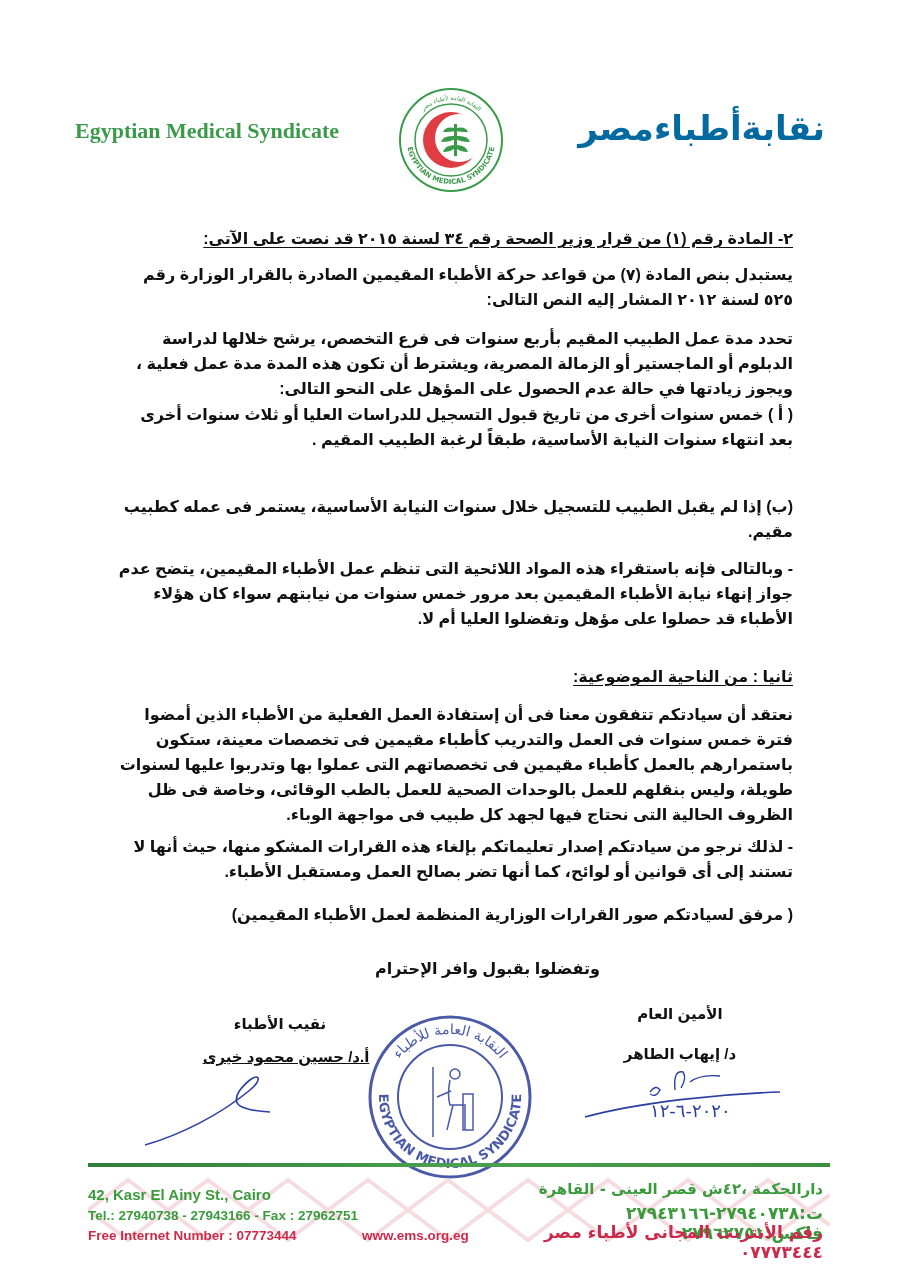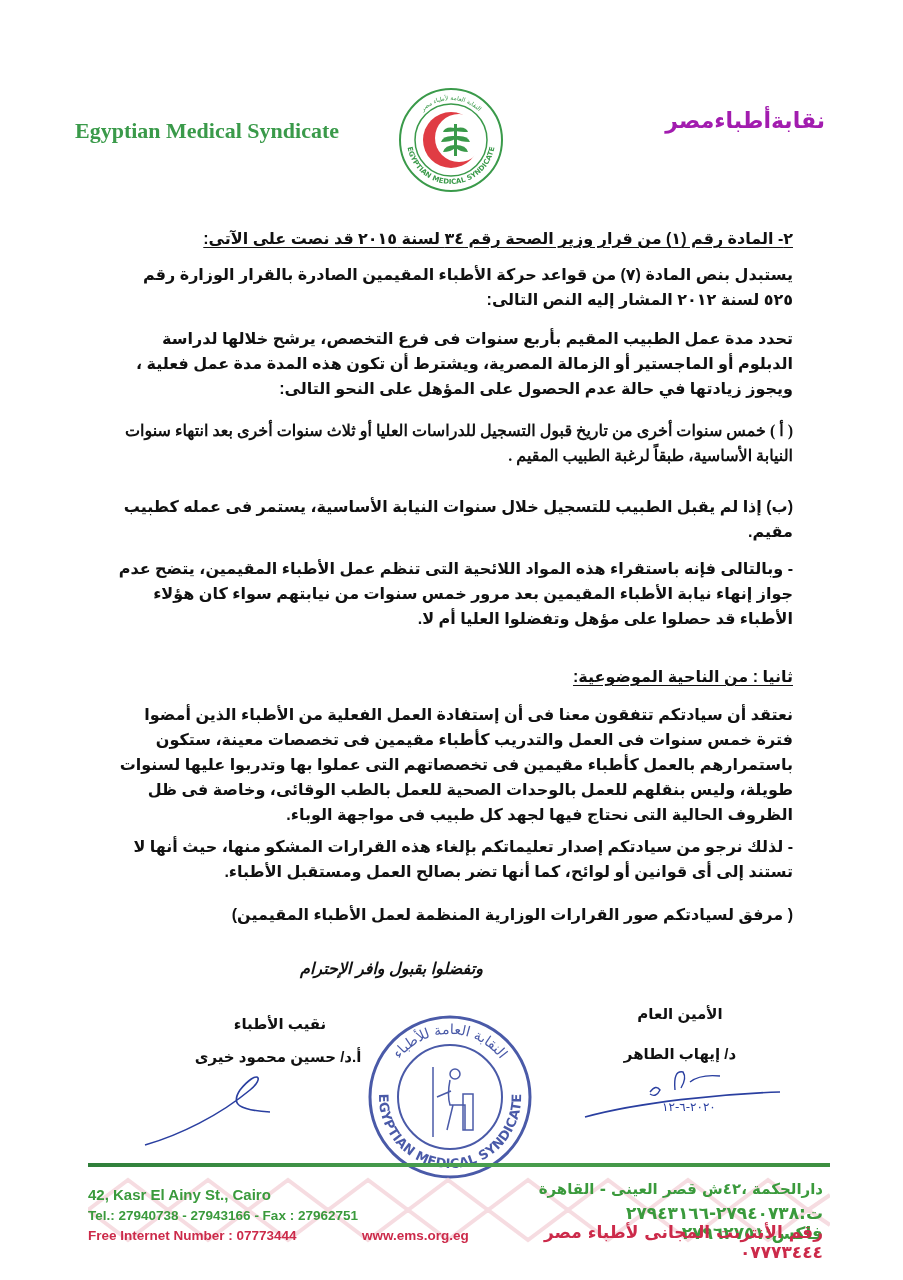--- a/index.html
+++ b/index.html
@@ -1,28 +1,28 @@
 <!DOCTYPE html>
 <html><head>
 <meta charset="utf-8">
 <style>
   html, body { margin: 0; padding: 0; background: #ffffff; }
   body { width: 903px; height: 1280px; position: relative; overflow: hidden; font-family: "Liberation Sans", "DejaVu Sans", sans-serif; color: #111; }
   .abs { position: absolute; }
 
   
   .brand-en { left: 75px; top: 118px; font-family: "Liberation Serif", "DejaVu Serif", serif; font-weight: bold; font-size: 22px; color: #3a9a4a; }
-  .brand-ar { right: 78px; top: 108px; font-family: "DejaVu Sans", sans-serif; font-weight: bold; font-size: 22px; color: #a21caf; direction: rtl; letter-spacing: -1px; }
+  .brand-ar { right: 78px; top: 108px; font-family: "DejaVu Sans", sans-serif; font-weight: bold; font-size: 34px; color: #0369a1; direction: rtl; letter-spacing: -1px; }
   .logo { left: 397px; top: 86px; width: 108px; height: 108px; }
 
   
   .body-text { direction: rtl; font-weight: bold; font-size: 16px; line-height: 25px; color: #111; }
   .para { position: absolute; right: 110px; width: 680px; }
   .heading { text-decoration: underline; text-underline-offset: 3px; }
-  .centered { text-align: left; font-style: italic; }
+  .centered { text-align: right; }
 
   
   .sig-title { font-weight: bold; font-size: 15px; direction: rtl; text-align: center; }
 
   
   .footer-line { left: 88px; top: 1163px; width: 742px; height: 4px; background: linear-gradient(90deg, #2f7f3a, #4aa04f, #3d8f40); }
   .footer-bg { left: 88px; top: 1170px; width: 742px; height: 80px; }
   .f-en { font-family: "Liberation Sans", sans-serif; font-weight: bold; font-size: 13.5px; }
   .f-green { color: #3a9a3c; }
   .f-red { color: #cc2a4a; }
@@ -61,31 +61,31 @@
       <path d="M59 59 q10 0 12 7 q-8 0 -12 -4z"></path>
     </g>
   </svg>
 </div>
 
 <div class="abs brand-ar">نقابةأطباءمصر</div>
 
 <div class="para body-text heading" style="top:226px;">٢- المادة رقم (١) من قرار وزير الصحة رقم ٣٤ لسنة ٢٠١٥ قد نصت على الآتى:</div>
 <div class="para body-text" style="top:262px;">يستبدل بنص المادة (٧) من قواعد حركة الأطباء المقيمين الصادرة بالقرار الوزارة رقم ٥٢٥ لسنة ٢٠١٢ المشار إليه النص التالى:</div>
 <div class="para body-text" style="top:326px;">تحدد مدة عمل الطبيب المقيم  بأربع سنوات فى فرع التخصص، يرشح خلالها لدراسة الدبلوم أو الماجستير أو الزمالة المصرية، ويشترط أن تكون هذه المدة مدة عمل فعلية ، ويجوز زيادتها في حالة عدم الحصول على المؤهل على النحو التالى:</div>
-<div class="para body-text" style="top:418px;font-family:Liberation Serif, serif;">( أ )  خمس سنوات أخرى من تاريخ قبول التسجيل للدراسات العليا أو ثلاث سنوات أخرى بعد انتهاء سنوات النيابة الأساسية، طبقاً لرغبة الطبيب المقيم .</div>
+<div class="para body-text" style="top:402px;">( أ )  خمس سنوات أخرى من تاريخ قبول التسجيل للدراسات العليا أو ثلاث سنوات أخرى بعد انتهاء سنوات النيابة الأساسية، طبقاً لرغبة الطبيب المقيم .</div>
 <div class="para body-text" style="top:494px;">(ب) إذا لم يقبل الطبيب للتسجيل خلال سنوات النيابة الأساسية، يستمر فى عمله كطبيب مقيم.</div>
 <div class="para body-text" style="top:556px;">- وبالتالى فإنه باستقراء هذه المواد اللائحية التى تنظم عمل الأطباء المقيمين، يتضح عدم جواز إنهاء نيابة الأطباء المقيمين بعد مرور خمس سنوات من نيابتهم سواء كان هؤلاء الأطباء قد حصلوا على مؤهل وتفضلوا العليا أم لا.</div>
 <div class="para body-text heading" style="top:664px;">ثانيا : من الناحية الموضوعية:</div>
 <div class="para body-text" style="top:702px;">نعتقد أن سيادتكم تتفقون معنا فى أن إستفادة العمل الفعلية من الأطباء الذين أمضوا فترة خمس سنوات فى العمل والتدريب كأطباء مقيمين فى تخصصات معينة، ستكون باستمرارهم بالعمل كأطباء مقيمين فى تخصصاتهم التى عملوا بها وتدربوا عليها لسنوات طويلة، وليس بنقلهم للعمل بالوحدات الصحية للعمل بالطب الوقائى، وخاصة فى ظل الظروف الحالية التى نحتاج فيها لجهد كل طبيب فى مواجهة الوباء.</div>
 <div class="para body-text" style="top:834px;">- لذلك نرجو من سيادتكم إصدار تعليماتكم بإلغاء هذه القرارات المشكو منها، حيث أنها لا تستند إلى أى قوانين أو لوائح، كما أنها تضر بصالح العمل ومستقبل الأطباء.</div>
 <div class="para body-text" style="top:902px;">( مرفق لسيادتكم صور القرارات الوزارية المنظمة لعمل الأطباء المقيمين)</div>
 <div class="abs body-text centered" style="top:956px; left:300px; width:300px;">وتفضلوا بقبول وافر الإحترام</div>
 
 <div class="abs sig-title" style="left:200px; top:1015px; width:160px;">نقيب الأطباء</div>
-<div class="abs sig-title" style="left:178px; top:1048px; width:200px;">أ.د/ حسين محمود خيرى</div>
+<div class="abs sig-title" style="left:186px; top:1048px; width:200px;text-decoration:underline;">أ.د/ حسين محمود خيرى</div>
 <svg class="abs" style="left:140px; top:1070px;" width="200" height="80" viewBox="0 0 200 80">
   <path d="M5 75 C 40 65, 80 45, 110 20 C 125 8, 118 -2, 100 20 C 90 35, 100 40, 130 42" fill="none" stroke="#2a3fa0" stroke-width="1.6"></path>
 </svg>
 
 <div class="abs" style="left:365px; top:1012px; width:170px; height:170px;">
   <svg width="170" height="170" viewBox="0 0 170 170">
     <defs>
       <path id="stTop" d="M 22 85 A 63 63 0 0 1 148 85"></path>
       <path id="stBot" d="M 14 85 A 71 71 0 0 0 156 85"></path>
     </defs>
@@ -106,21 +106,21 @@
     </g>
   </svg>
 </div>
 
 <div class="abs sig-title" style="left:600px; top:1005px; width:160px;">الأمين العام</div>
 <div class="abs sig-title" style="left:600px; top:1045px; width:160px;">د/ إيهاب الطاهر</div>
 <svg class="abs" style="left:580px; top:1062px;" width="240" height="60" viewBox="0 0 240 60">
   <path d="M5 55 C 60 40, 140 32, 200 30" fill="none" stroke="#2a3fa0" stroke-width="1.6"></path>
   <path d="M70 30 q6 -8 10 -2 q-4 8 -10 4 M95 28 q-2 -20 8 -18 q4 6 -2 16 M110 20 q10 -8 30 -6" fill="none" stroke="#2a3fa0" stroke-width="1.4"></path>
 </svg>
-<div class="abs" style="left:650px; top:1100px; font-size:12px; color:#2a3fa0; direction:rtl; font-family:'DejaVu Sans', sans-serif;margin-left:12px;">٢٠٢٠-٦-١٢</div>
+<div class="abs" style="left:650px; top:1100px; font-size:18px; color:#2a3fa0; direction:rtl; font-family:'DejaVu Sans', sans-serif;">٢٠٢٠-٦-١٢</div>
 
 <div class="abs footer-line"></div>
 <svg class="abs footer-bg" width="742" height="80" viewBox="0 0 742 80">
   <g fill="none" stroke="#f4d4da" stroke-width="4" opacity="0.8">
     <path d="M0 40 L40 10 L80 40 L120 10 L160 40 L200 10 L240 40 L280 10 L320 40 L360 10 L400 40 L440 10 L480 40 L520 10 L560 40 L600 10 L640 40 L680 10 L720 40 L742 25"></path>
     <path d="M0 40 L40 70 L80 40 L120 70 L160 40 L200 70 L240 40 L280 70 L320 40 L360 70 L400 40 L440 70 L480 40 L520 70 L560 40 L600 70 L640 40 L680 70 L720 40 L742 55"></path>
   </g>
 </svg>
 
 <div class="abs f-en f-green" style="left:88px; top:1186px; font-size:15px;">42, Kasr El Ainy St., Cairo</div>

